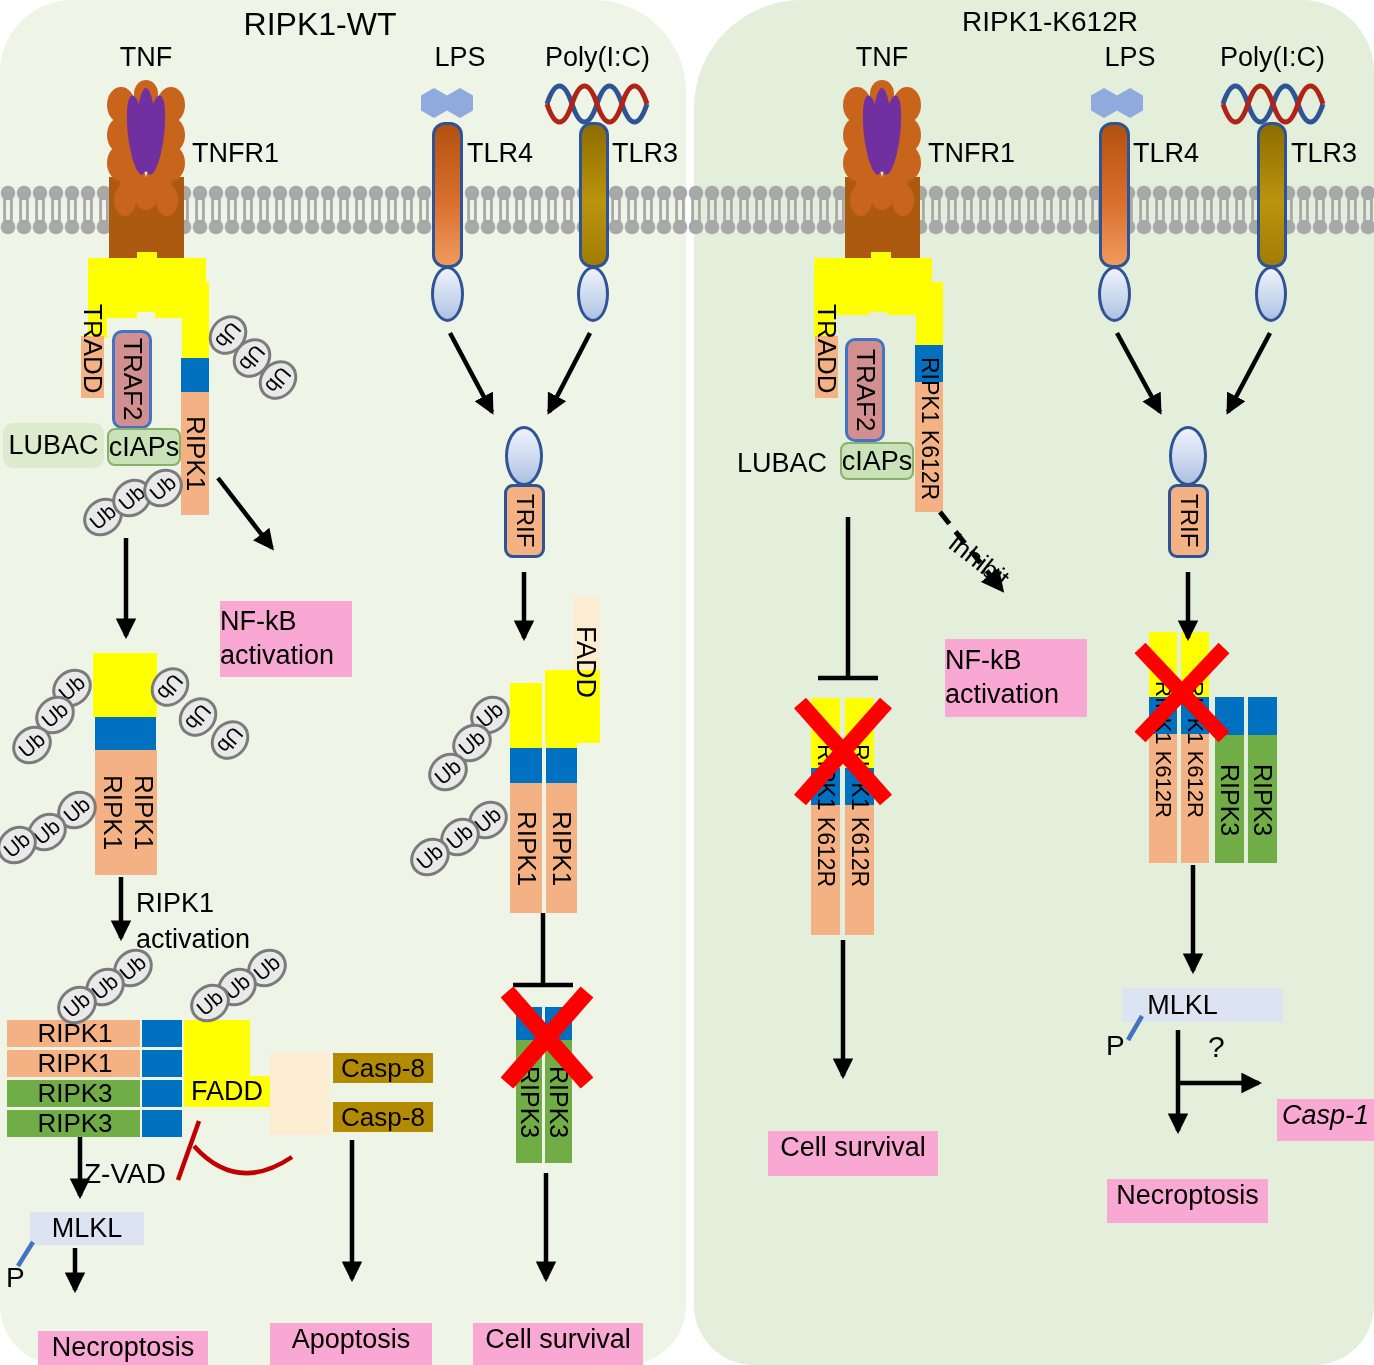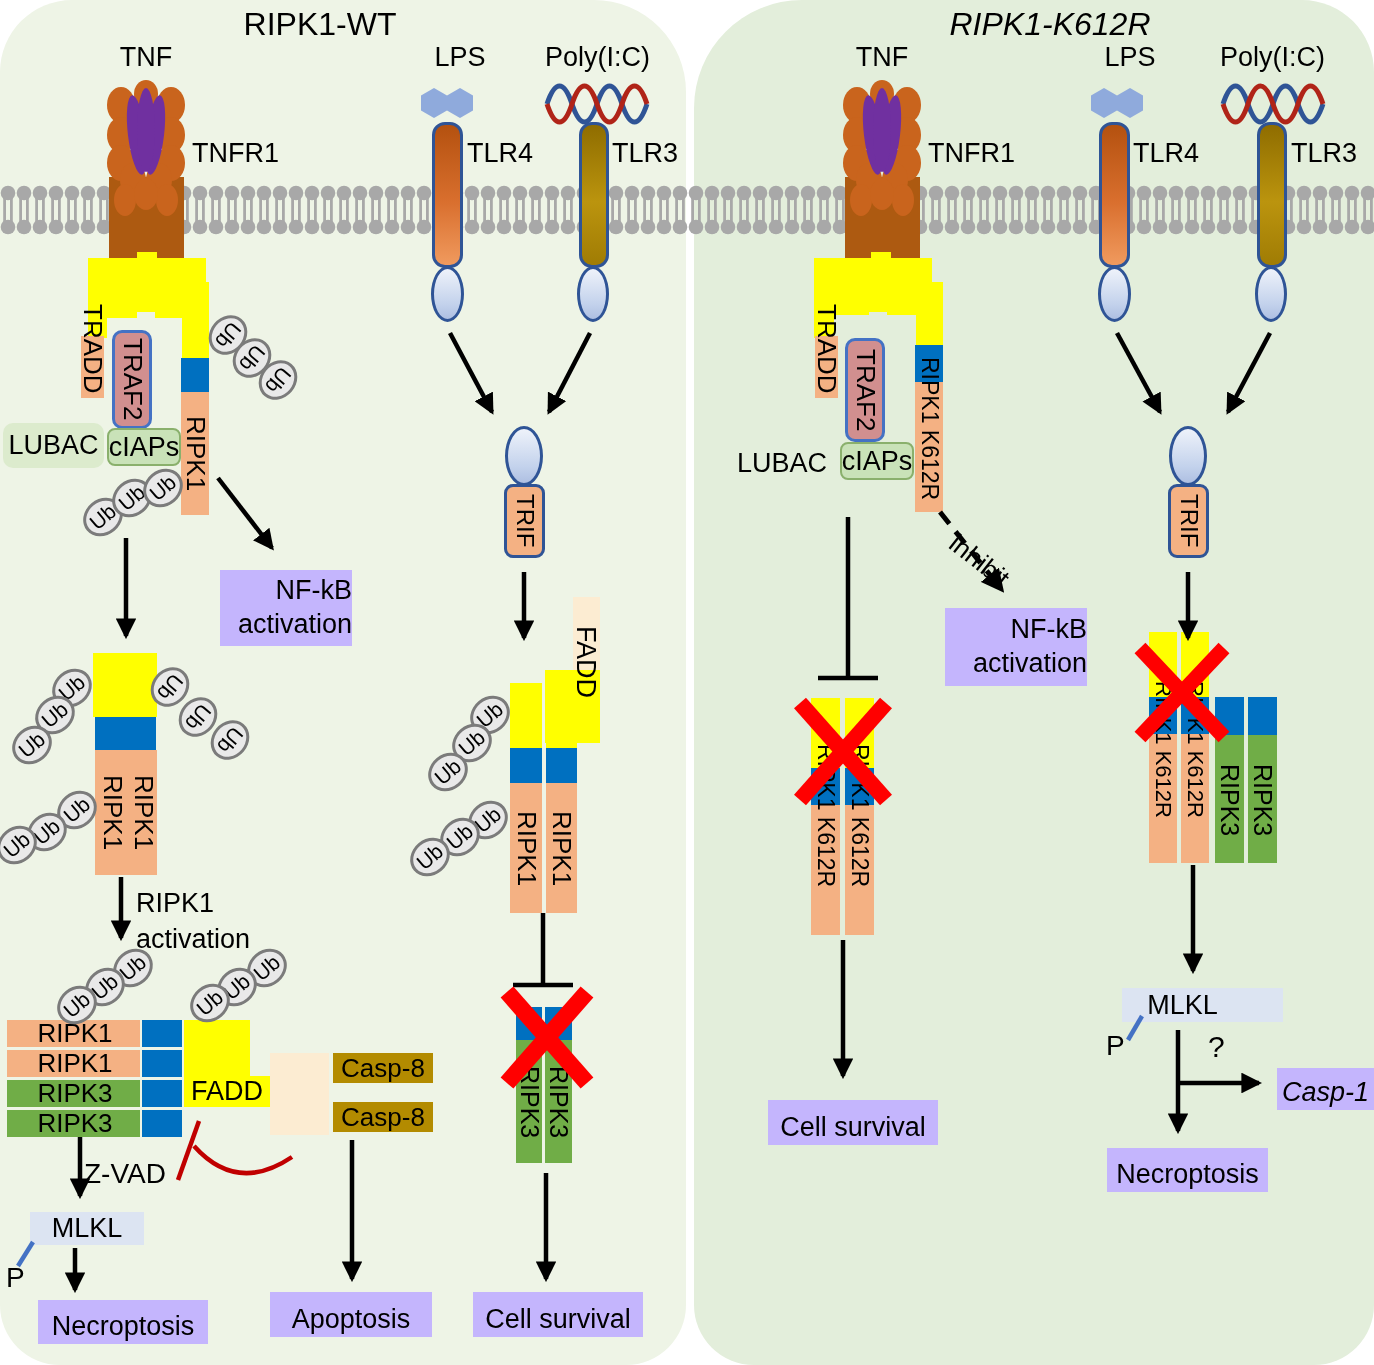--- a/index.html
+++ b/index.html
@@ -1,22 +1,22 @@
 <!DOCTYPE html>
 <html><head>
 <meta charset="utf-8">
 <style>
   html,body{margin:0;padding:0;background:#fff;}
   #stage{position:relative;width:1374px;height:1365px;background:#fff;overflow:hidden;
          font-family:"Liberation Sans",sans-serif;color:#000;}
   .panel{position:absolute;top:0;height:1365px;}
   .txt{position:absolute;font-size:27px;color:#000;white-space:nowrap;}
   .ctr{display:flex;align-items:center;justify-content:center;text-align:right;}
-  .glabel{position:absolute;background:#c4b5fd;color:#000;font-size:27px;
-          display:flex;align-items:flex-end;justify-content:center;text-align:center;line-height:1.25;}
+  .glabel{position:absolute;background:#f9a8d4;color:#000;font-size:27px;
+          display:flex;align-items:flex-start;justify-content:center;text-align:center;line-height:1.25;margin-top:31px;}
   .ub{position:absolute;width:42px;height:36px;border:3.5px solid #7b7b7b;border-radius:50%;
       background:#e9e9e9;display:flex;align-items:center;justify-content:center;
       font-size:21px;color:#000;box-sizing:border-box;}
   .bar{position:absolute;}
   .vlabel{position:absolute;writing-mode:vertical-rl;display:flex;align-items:center;justify-content:center;
           font-size:26px;color:#000;white-space:nowrap;}
   .receptor{position:absolute;border:3px solid #2f5496;border-radius:13px;box-sizing:border-box;}
   .tir{position:absolute;border:3px solid #2f5496;border-radius:50%;box-sizing:border-box;
        background:linear-gradient(180deg,#eef2fa 0%,#c3d2ec 70%,#aebfe2 100%);}
   svg{position:absolute;left:0;top:0;}
@@ -147,21 +147,21 @@
   <div class="vlabel" style="left:510px;top:786px;width:32px;height:125px;">RIPK1</div>
   <div class="vlabel" style="left:546px;top:786px;width:31px;height:125px;">RIPK1</div>
 
   <div class="bar" style="left:516px;top:1007px;width:26px;height:33px;background:#0070c0;"></div>
   <div class="bar" style="left:516px;top:1040px;width:26px;height:123px;background:#70ad47;"></div>
   <div class="bar" style="left:545px;top:1007px;width:27px;height:33px;background:#0070c0;"></div>
   <div class="bar" style="left:545px;top:1040px;width:27px;height:123px;background:#70ad47;"></div>
   <div class="vlabel" style="left:516px;top:1045px;width:26px;height:115px;font-size:25px;">RIPK3</div>
   <div class="vlabel" style="left:545px;top:1045px;width:27px;height:115px;font-size:25px;">RIPK3</div>
 
-  <div class="txt ctr" style="left:905px;top:6px;width:290px;font-size:32px;font-style:italic;">RIPK1-K612R</div>
+  <div class="txt ctr" style="left:905px;top:6px;width:290px;font-size:28px;">RIPK1-K612R</div>
 
   <div class="txt ctr" style="left:842px;top:42px;width:80px;">TNF</div>
   <div class="txt" style="left:928px;top:138px;">TNFR1</div>
   <div class="bar" style="left:845px;top:177px;width:75px;height:90px;background:#ad5a11;"></div>
   <div class="bar" style="left:871px;top:252px;width:20px;height:16px;background:#ffff00;"></div>
   <div class="bar" style="left:814px;top:258px;width:118px;height:57px;background:#ffff00;"></div>
   <div class="bar" style="left:814px;top:258px;width:20px;height:80px;background:#ffff00;"></div>
   <div class="bar" style="left:916px;top:282px;width:27px;height:63px;background:#ffff00;"></div>
   <div class="bar" style="left:869px;top:312px;width:18px;height:18px;background:#e3eedb;"></div>
   <div class="bar" style="left:815px;top:336px;width:23px;height:62px;background:#f4b183;"></div>

